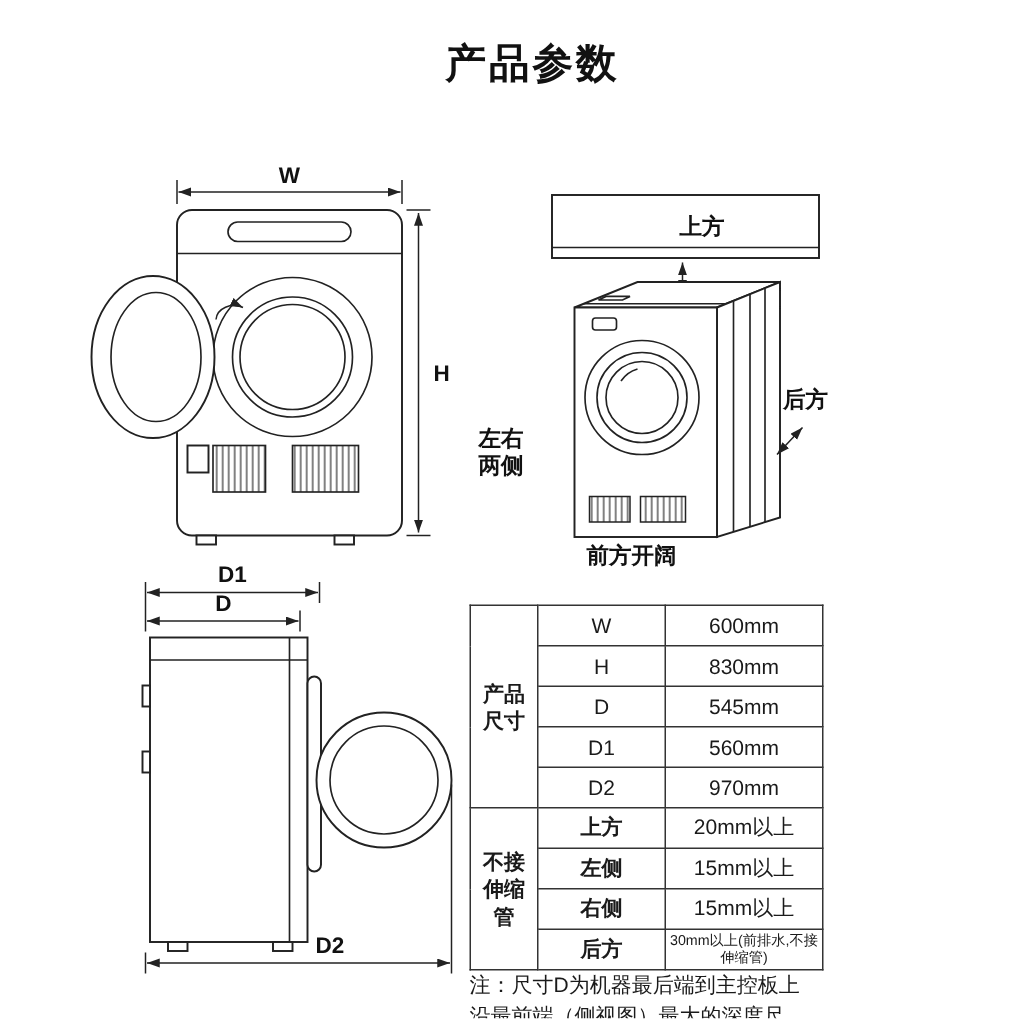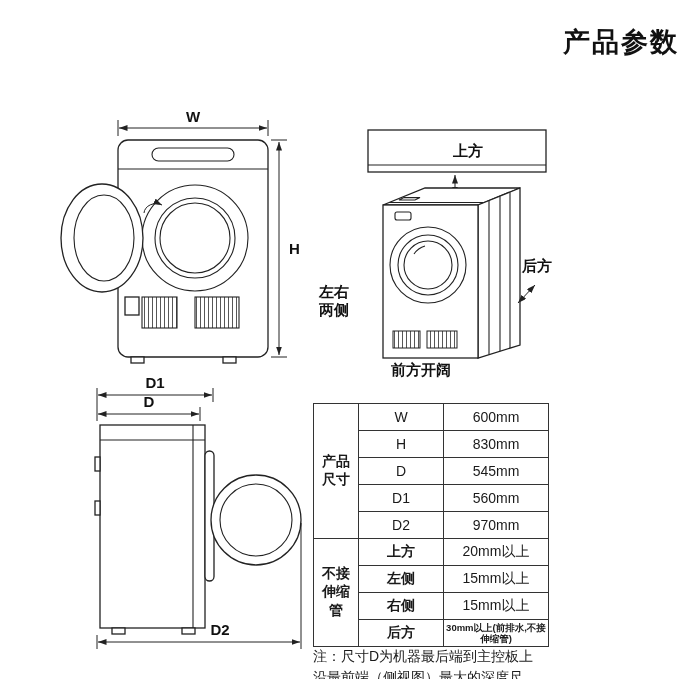--- a/index.html
+++ b/index.html
@@ -1,40 +1,40 @@
 <!DOCTYPE html>
 <html><head>
 <meta charset="utf-8">
 <style>
   html,body { margin:0; padding:0; background:#ffffff; }
   .page {
     position:relative; width:679px; height:679px; background:#ffffff;
     font-family:"Liberation Sans","DejaVu Sans",sans-serif; overflow:hidden; color:#1a1a1a;
   }
   .title {
-    position:absolute; top:24px; left:0; right:0; text-align:right;
+    position:absolute; top:24px; left:0; right:0; text-align:center;
     font-size:27px; font-weight:bold; letter-spacing:2px; color:#111;margin-left:31px;
   }
   .fig { position:absolute; overflow:visible; }
   .ln  { stroke:#222; stroke-width:1.3; fill:#fff; }
   .lnf { stroke:#222; stroke-width:1.1; fill:none; }
   .dim { stroke:#222; stroke-width:1; fill:none; }
   .dimtext { font-size:15px; font-weight:bold; fill:#111; }
   .cjk { font-size:15px; font-weight:bold; fill:#111; }
   .spec-table { position:absolute; left:313px; top:403px; border-collapse:collapse; table-layout:fixed; }
   .spec-table td {
     border:1px solid #333; text-align:center; vertical-align:middle;
     font-size:14px; color:#1a1a1a; padding:0; height:26px; background:#fff;
   }
   .spec-table .group { width:44px; font-weight:bold; }
-  .spec-table .group .gw { width:30px; margin:8px auto; line-height:1.3; word-break:break-all;font-family:Liberation Serif, serif; }
+  .spec-table .group .gw { width:30px; margin:8px auto; line-height:1.3; word-break:break-all; }
   .spec-table .name { width:84px; }
   .spec-table .name.b { font-weight:bold; }
   .spec-table .val { width:100px; }
-  .spec-table .val.small { font-size:9.5px; line-height:1.2; padding:0 2px;font-weight:bold; }
+  .spec-table .val.small { font-size:9.5px; line-height:1.2; padding:0 2px; }
   .note {
     position:absolute; left:313px; top:646px; width:228px;
     font-size:14px; line-height:1.5; color:#1a1a1a; word-break:break-all;
   }
 </style>
 </head>
 <body>
 
 <div class="page">
 

